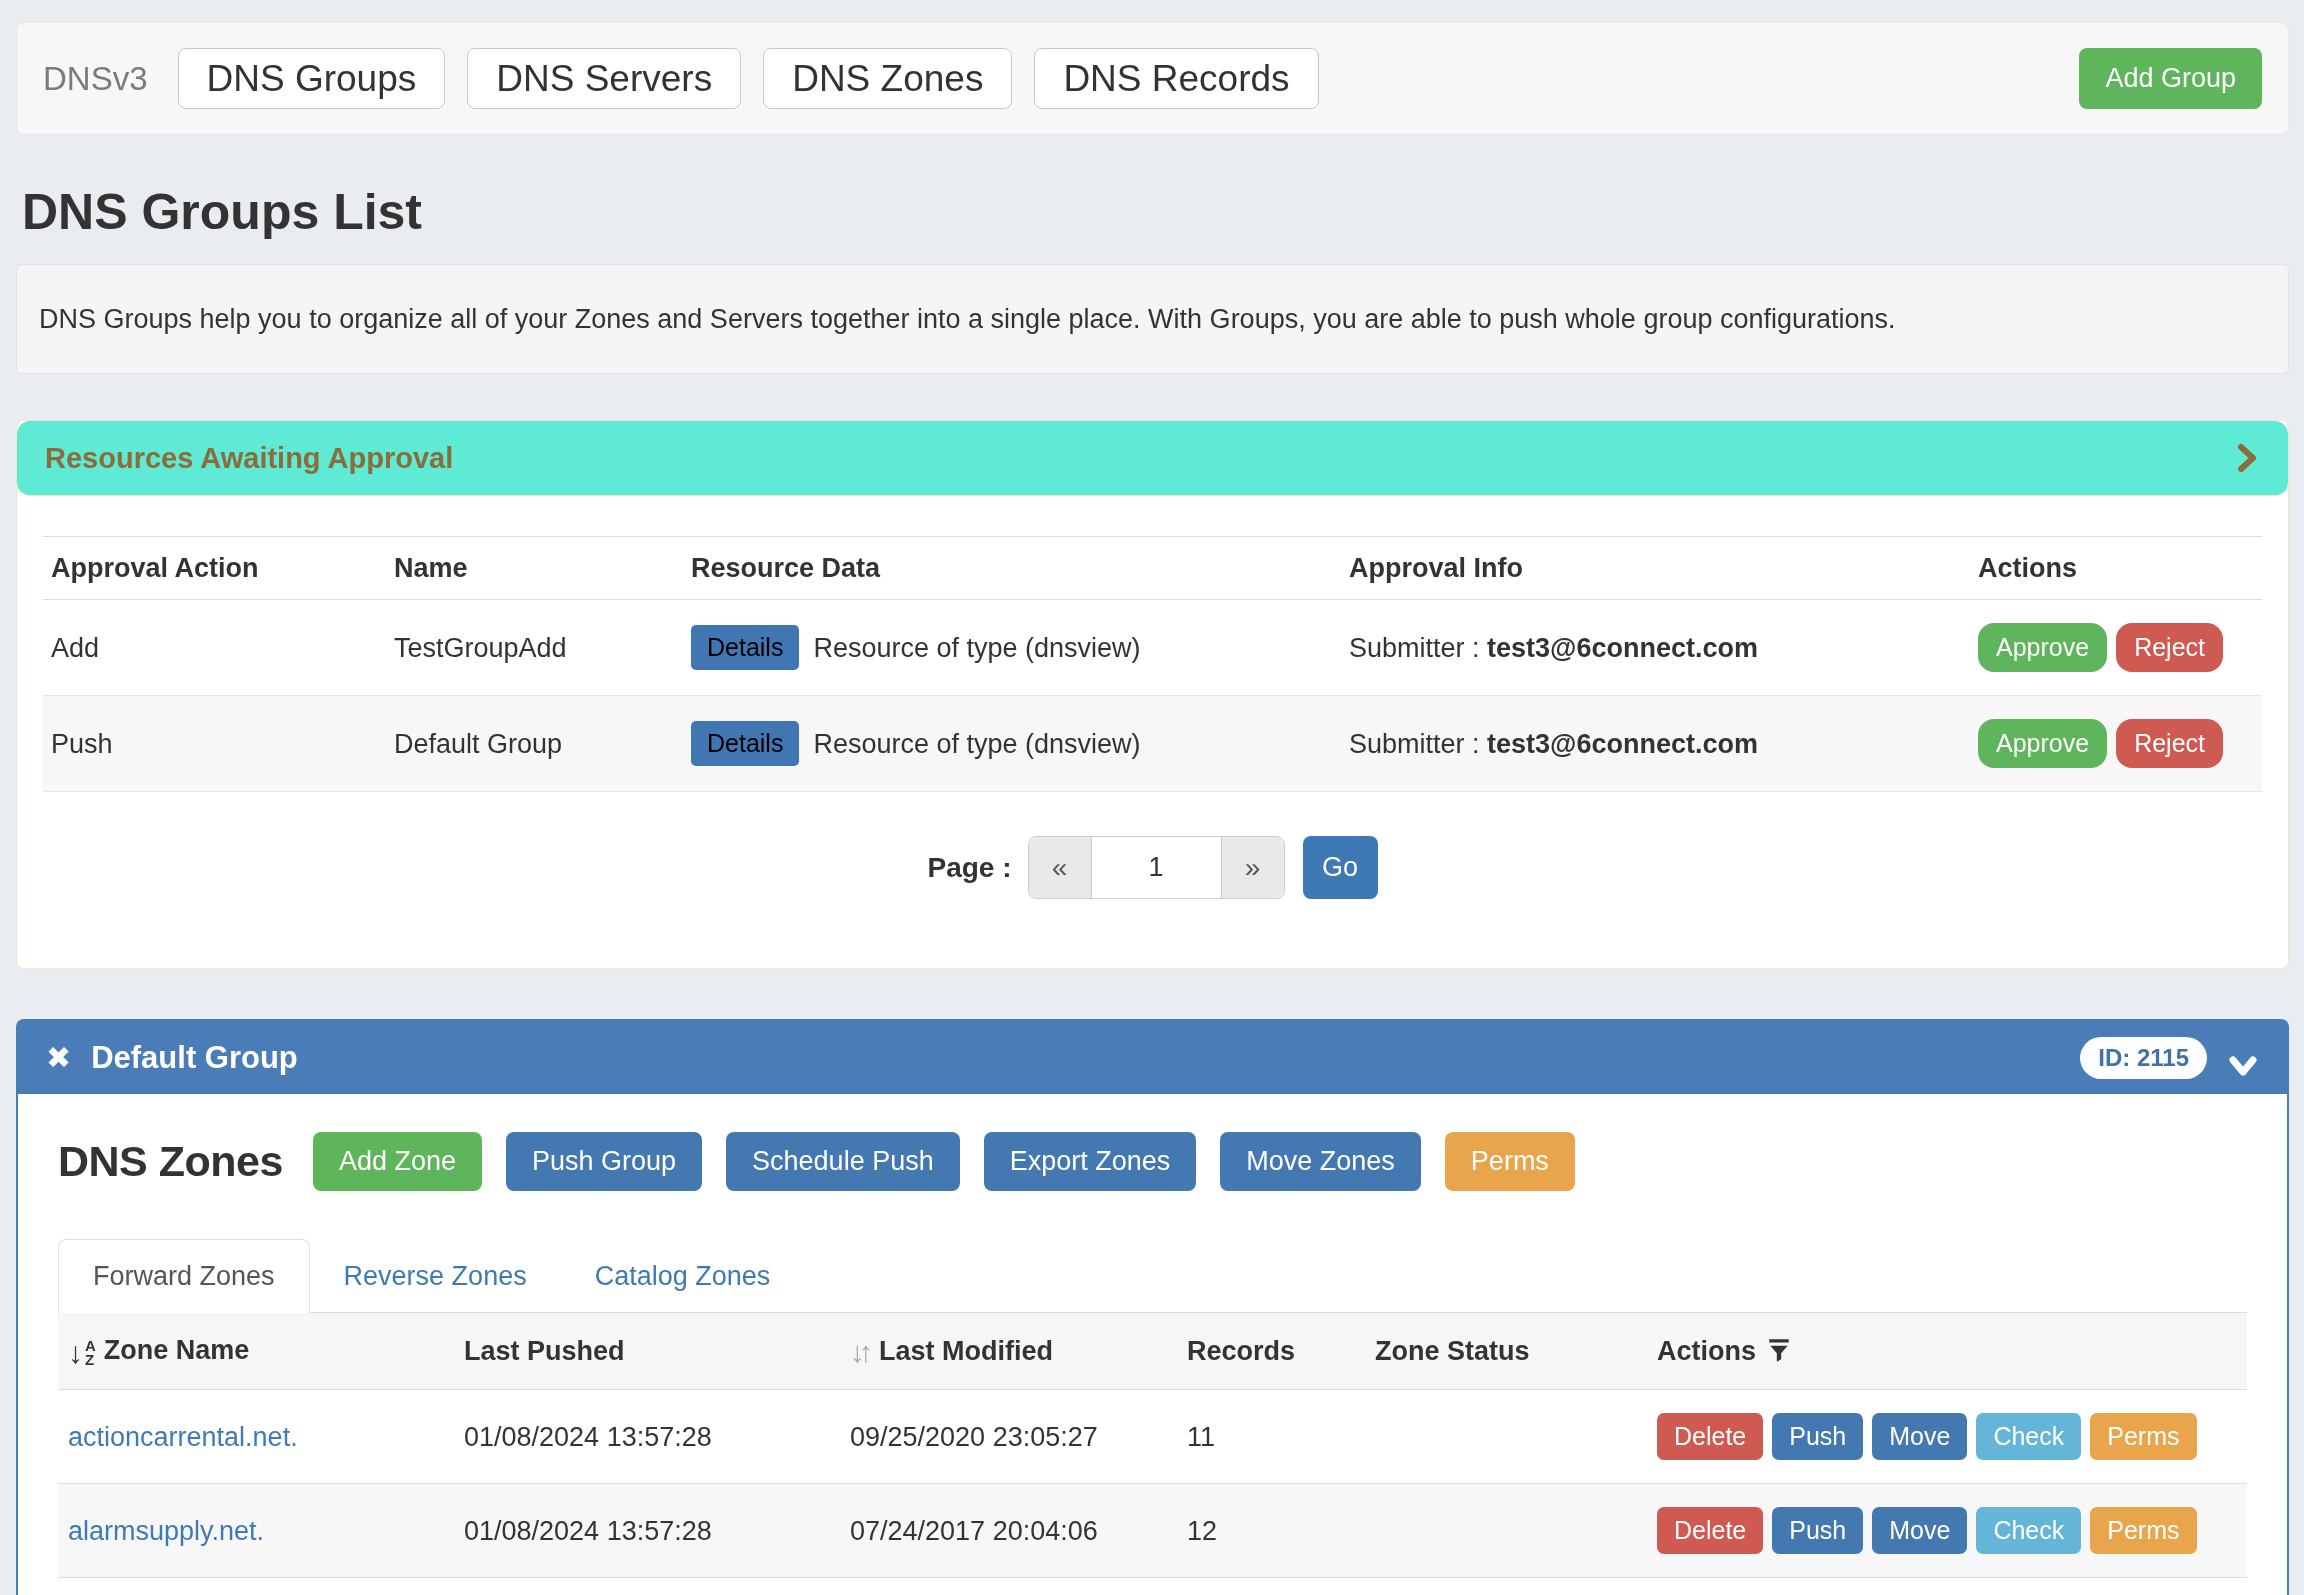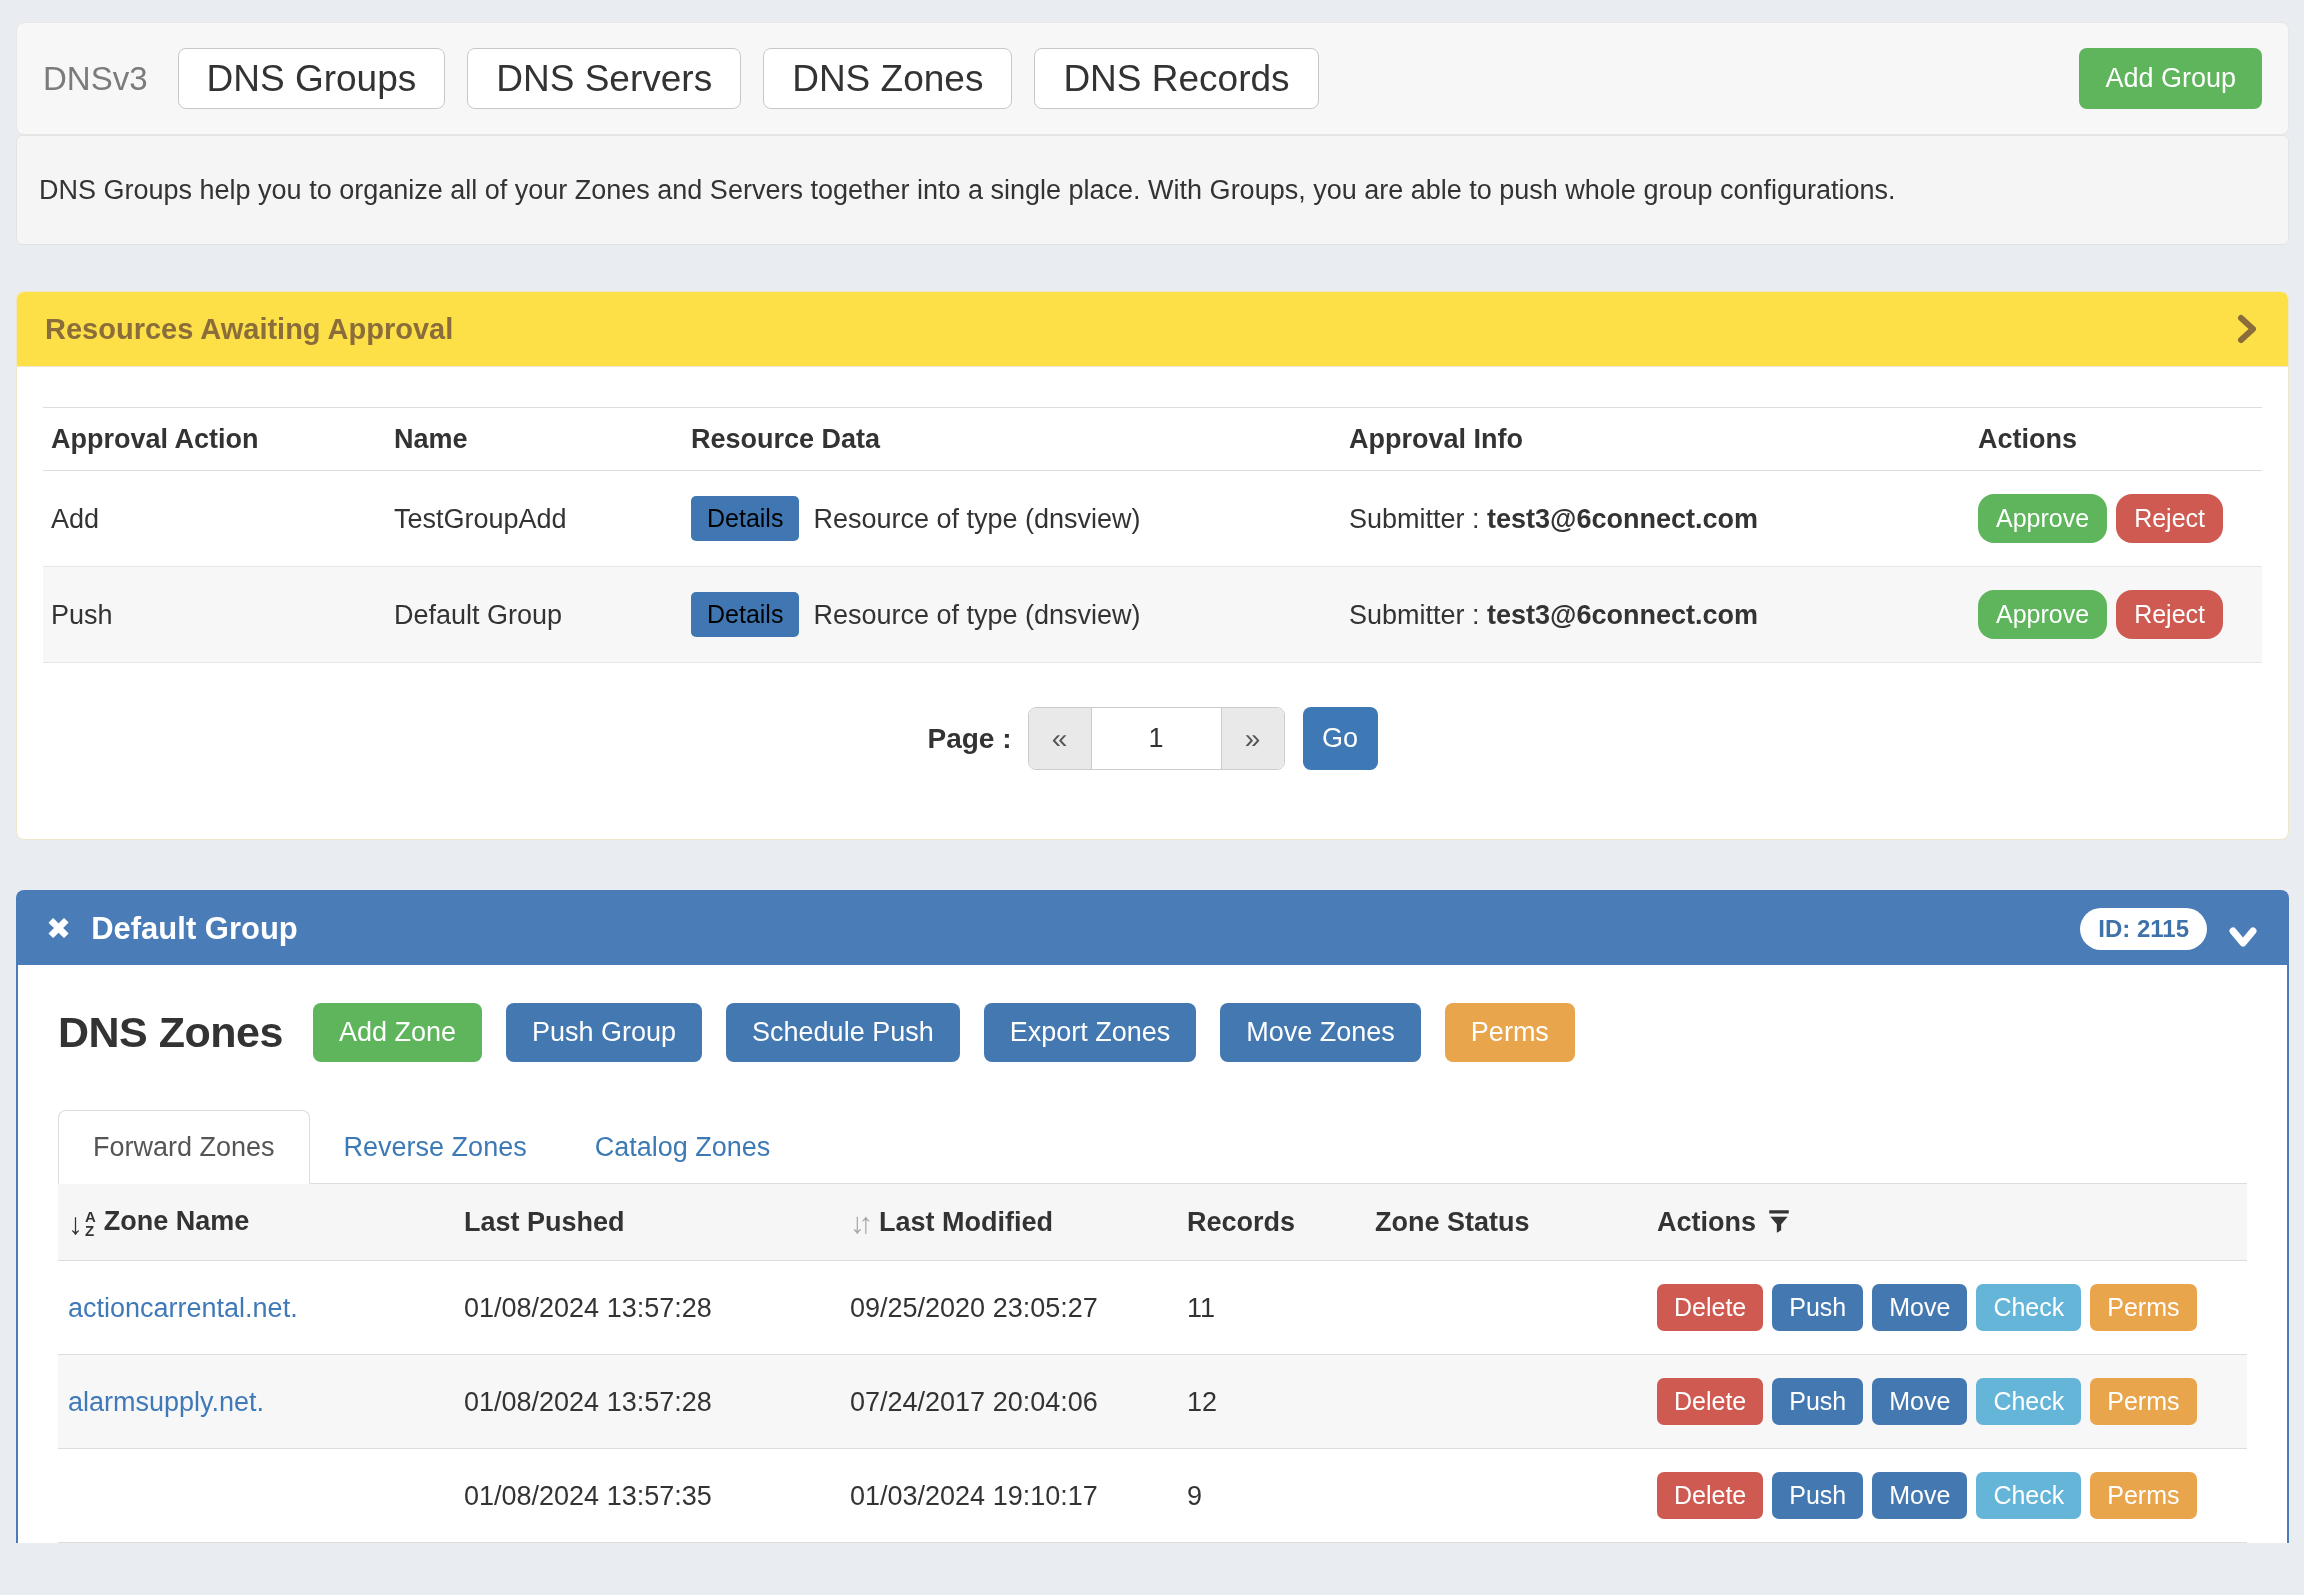--- a/index.html
+++ b/index.html
@@ -34,24 +34,25 @@
     background:#f5f5f5; border:1px solid #e3e3e3; border-radius:6px;
     padding:38px 22px; font-size:27px; line-height:32px; color:#333;
   }
 
   
   .panel-warning {
     margin-top:46px; background:#fff; border:1px solid #f0e7ca;
     border-radius:8px; overflow:hidden;
   }
   .panel-warning .heading {
-    background:#fde047; color:#8a6d3b; padding:20px 28px;
+    background:#5eead4; color:#8a6d3b; padding:20px 28px;
     font-size:29px; font-weight:bold; line-height:34px;
     display:flex; align-items:center; justify-content:space-between;
     border-bottom:1px solid #f0e7ca;
+    border-radius:13px;
   }
   .panel-warning .pbody { padding:40px 26px 69px; }
 
   table.approval { width:100%; border-collapse:collapse; font-size:27px; }
   table.approval th {
     text-align:left; font-weight:bold; padding:15px 8px; line-height:32px;
     border-top:1px solid #ddd; border-bottom:1px solid #ddd;
   }
   table.approval td { padding:23px 8px; line-height:32px; border-bottom:1px solid #e6e6e6; }
   table.approval tbody tr:nth-child(even) { background:#f7f7f7; }
@@ -158,20 +159,21 @@
 
   <div class="navbar">
     <span class="brand">DNSv3</span>
     <button class="nav-btn">DNS Groups</button>
     <button class="nav-btn">DNS Servers</button>
     <button class="nav-btn">DNS Zones</button>
     <button class="nav-btn">DNS Records</button>
     <button class="btn-green">Add Group</button>
   </div>
 
+  <h1 class="page-title">DNS Groups List</h1>
   <div class="desc">DNS Groups help you to organize all of your Zones and Servers together into a single place. With Groups, you are able to push whole group configurations.</div>
 
   <div class="panel-warning">
     <div class="heading">
       <span>Resources Awaiting Approval</span>
       <svg class="chev" width="26" height="30" viewBox="0 0 26 30">
         <polyline points="7,4 19,15 7,26" fill="none" stroke="#8a6d3b" stroke-width="6" stroke-linecap="round" stroke-linejoin="round"></polyline>
       </svg>
     </div>
     <div class="pbody">

